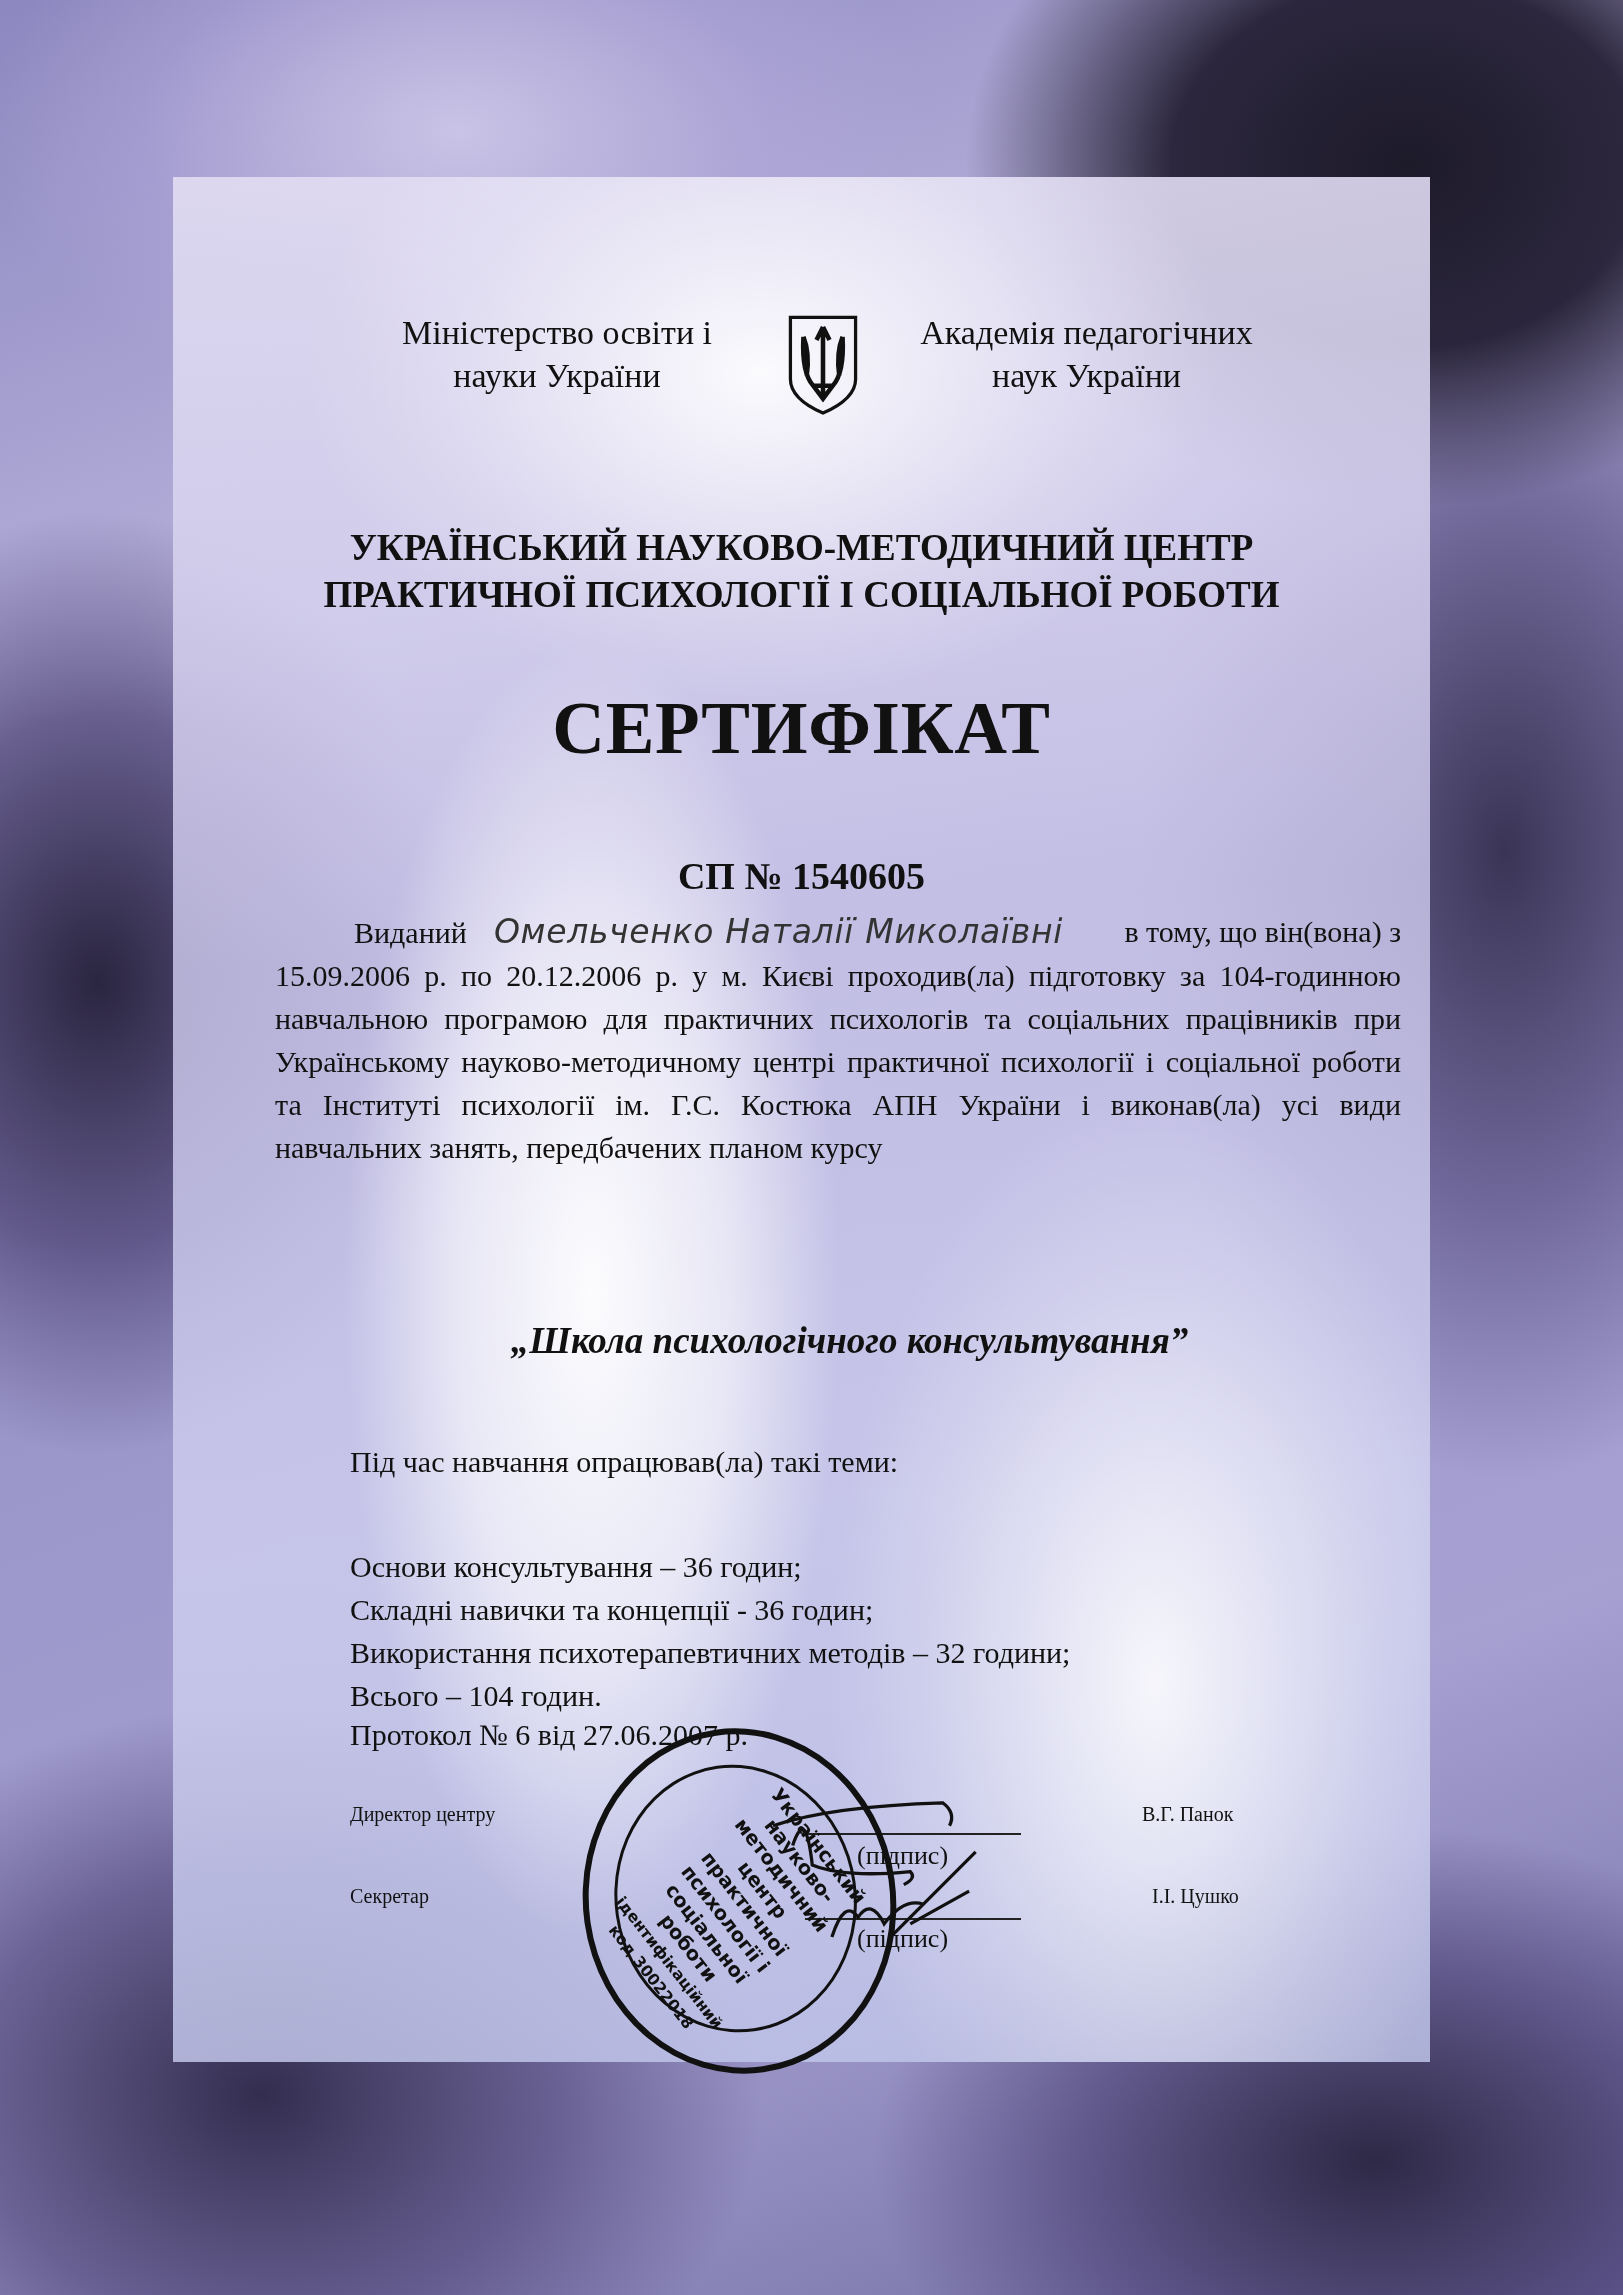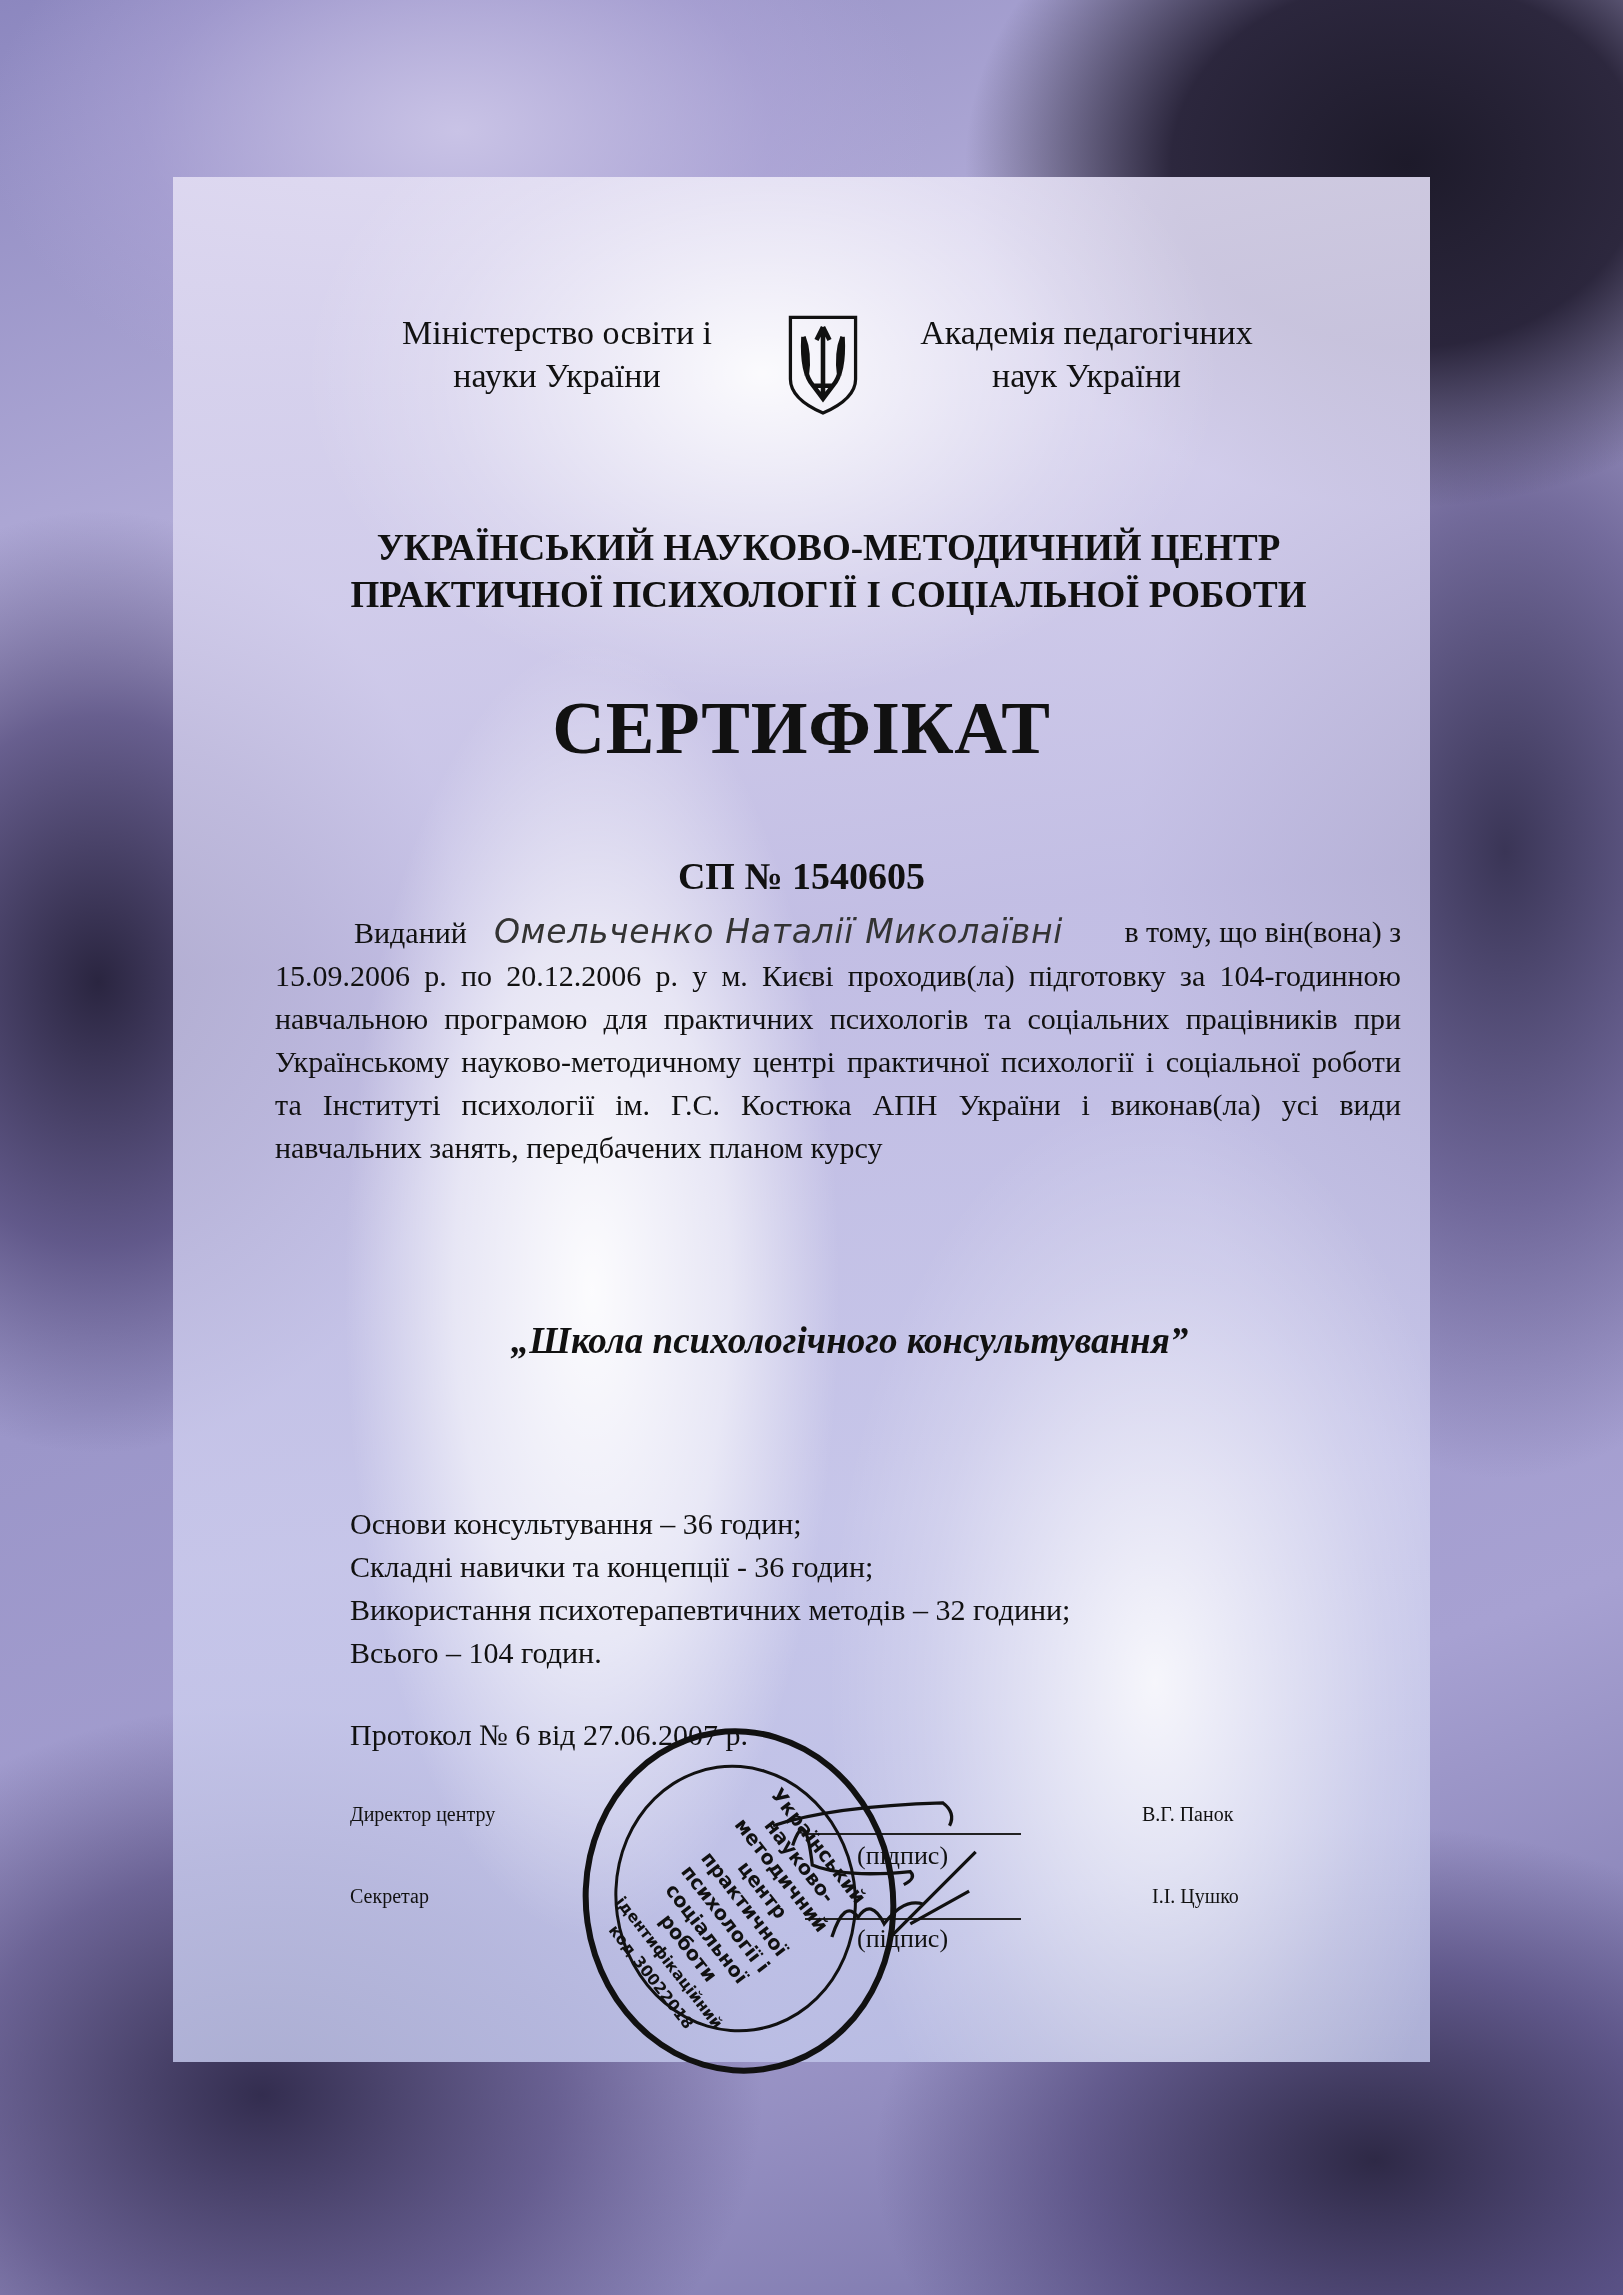--- a/index.html
+++ b/index.html
@@ -74,41 +74,42 @@
              M25 35 Q35 60 30 95 M85 35 Q75 60 80 95
              M40 110 H70" fill="none" stroke="#111" stroke-width="7"></path>
   </svg>
 </div>
 
 <div class="abs hdr" style="left:890px;top:311px;width:393px;">
   <div>Академія педагогічних</div>
   <div>наук України</div>
 </div>
 
-<div class="abs org" style="top:524px;margin-left:27px;">
+<div class="abs org" style="top:524px;">
   <div>УКРАЇНСЬКИЙ НАУКОВО-МЕТОДИЧНИЙ ЦЕНТР</div>
   <div>ПРАКТИЧНОЇ ПСИХОЛОГІЇ І СОЦІАЛЬНОЇ РОБОТИ</div>
 </div>
 
 <div class="abs title" style="top:687px;">СЕРТИФІКАТ</div>
 
 <div class="abs number" style="top:838px;">СП № 1540605</div>
 
 <div class="abs body" style="top:910px;">
   <p class="indent" style="text-align:left;">
     <span>Виданий</span>
     <span class="handwriting">Омельченко Наталії Миколаївні</span>
     <span style="float:right;">в тому, що він(вона) з</span>
   </p>
   <p>15.09.2006 р. по 20.12.2006 р. у м. Києві проходив(ла) підготовку за 104-годинною навчальною програмою для практичних психологів та соціальних працівників при Українському науково-методичному центрі практичної психології і соціальної роботи та Інституті психології ім. Г.С. Костюка АПН України і виконав(ла) усі види навчальних занять, передбачених планом курсу</p>
 </div>
 
 <div class="abs course" style="top:1319px;margin-left:48px;">„Школа психологічного консультування”</div>
 
 <div class="abs topics" style="top:1440px;">
+  <div>Під час навчання опрацював(ла) такі теми:</div>
   <div style="height:62px;"></div>
   <div>Основи консультування – 36 годин;</div>
   <div>Складні навички та концепції - 36 годин;</div>
   <div>Використання психотерапевтичних методів – 32 години;</div>
   <div>Всього – 104 годин.</div>
 </div>
 
 <div class="abs" style="left:350px;top:1718px;font-size:30px;">Протокол № 6 від 27.06.2007 р.</div>
 
 <div class="abs sig-label" style="left:350px;top:1803px;">Директор центру</div>

